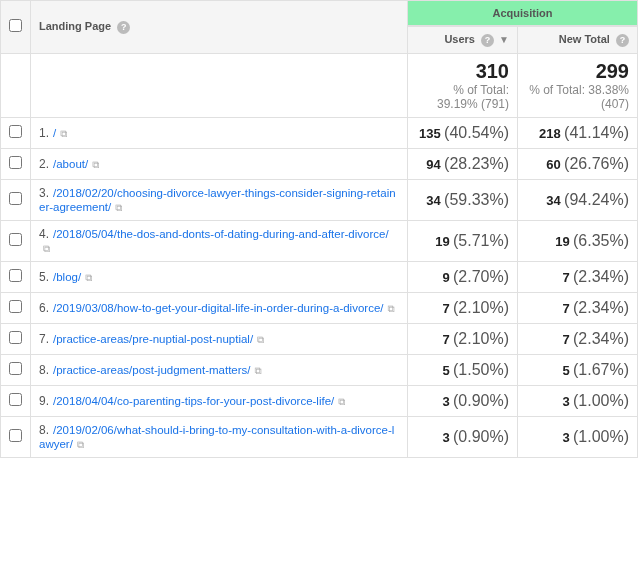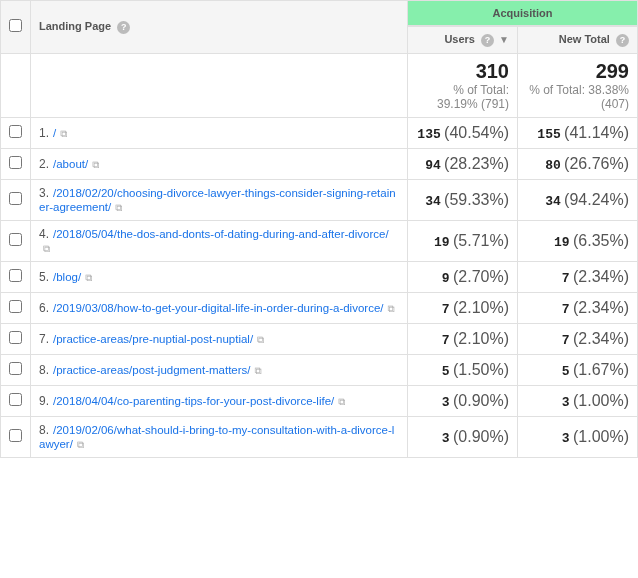--- a/index.html
+++ b/index.html
@@ -77,21 +77,20 @@
     .ext-icon {
       display: inline-block;
       margin-left: 4px;
       color: #aaa;
       font-size: 10px;
     }
     .data-num {
       font-size: 13px;
       font-weight: bold;
       color: #222;
-      font-family: Liberation Mono, monospace;
     }
     .data-pct {
       font-size: 16px;
       color: #555;
     }
     .sort-icon {
       font-size: 10px;
       margin-left: 2px;
       color: #888;
     }
@@ -160,27 +159,27 @@
       <td class="col-newusers">
         <span class="total-main">299</span>
         <span class="total-sub">% of Total: 38.38% (407)</span>
       </td>
     </tr>
 
   <tr class="data-row row-hover">
         <td class="col-check checkbox-cell"><input type="checkbox" style=""></td>
         <td class="col-landing"><span class="row-num">1.</span><a class="landing-link" href="#">/</a><span class="ext-icon">⧉</span></td>
         <td class="col-users"><span class="data-num">135</span> <span class="data-pct">(40.54%)</span></td>
-        <td class="col-newusers"><span class="data-num">155</span> <span class="data-pct">(41.14%)</span></td>
+        <td class="col-newusers"><span class="data-num">218</span> <span class="data-pct">(41.14%)</span></td>
       </tr>
       <tr class="data-row row-hover">
         <td class="col-check checkbox-cell"><input type="checkbox" style=""></td>
         <td class="col-landing"><span class="row-num">2.</span><a class="landing-link" href="#">/about/</a><span class="ext-icon">⧉</span></td>
         <td class="col-users"><span class="data-num">94</span> <span class="data-pct">(28.23%)</span></td>
-        <td class="col-newusers"><span class="data-num">80</span> <span class="data-pct">(26.76%)</span></td>
+        <td class="col-newusers"><span class="data-num">60</span> <span class="data-pct">(26.76%)</span></td>
       </tr>
       <tr class="data-row row-hover">
         <td class="col-check checkbox-cell"><input type="checkbox" style=""></td>
         <td class="col-landing"><span class="row-num">3.</span><a class="landing-link" href="#">/2018/02/20/choosing-divorce-lawyer-things-consider-signing-retainer-agreement/</a><span class="ext-icon">⧉</span></td>
         <td class="col-users"><span class="data-num">34</span> <span class="data-pct">(59.33%)</span></td>
         <td class="col-newusers"><span class="data-num">34</span> <span class="data-pct">(94.24%)</span></td>
       </tr>
       <tr class="data-row row-hover">
         <td class="col-check checkbox-cell"><input type="checkbox" style=""></td>
         <td class="col-landing"><span class="row-num">4.</span><a class="landing-link" href="#">/2018/05/04/the-dos-and-donts-of-dating-during-and-after-divorce/</a><span class="ext-icon">⧉</span></td>

